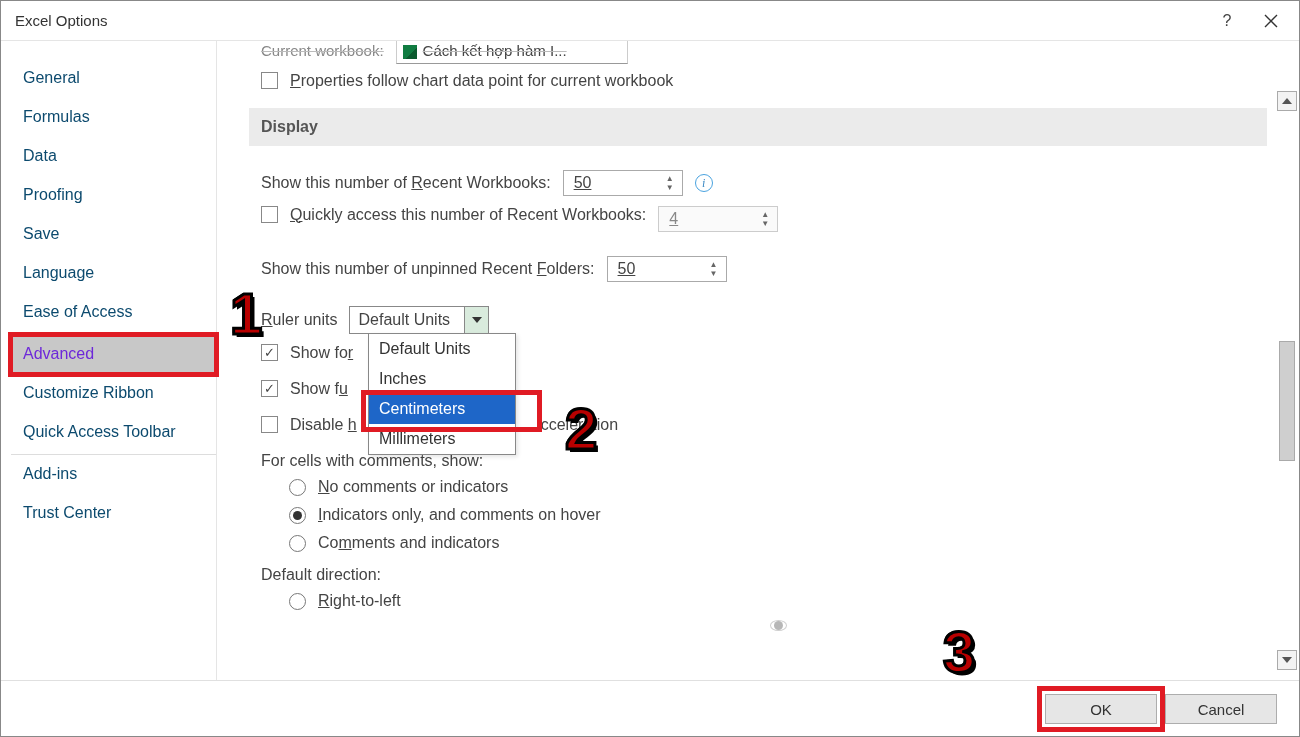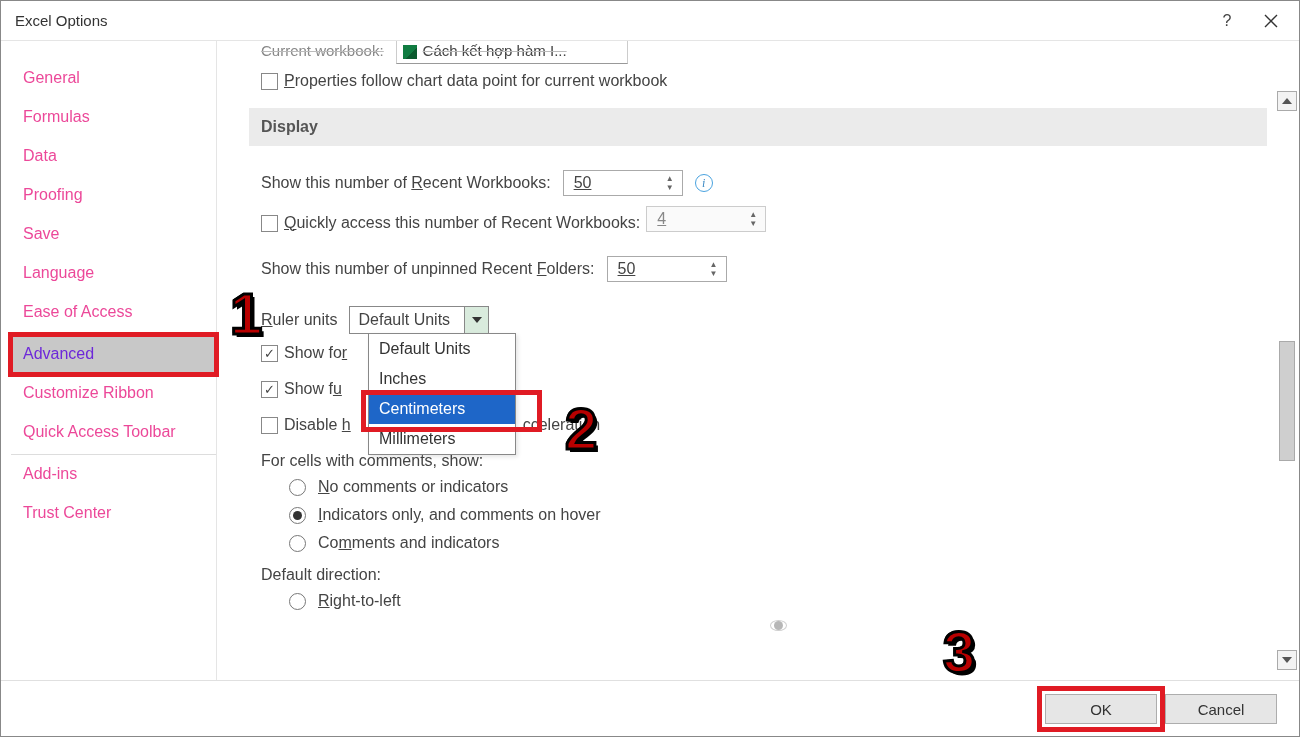--- a/index.html
+++ b/index.html
@@ -42,21 +42,21 @@
     padding: 18px 0;
     border-right: 1px solid #e5e5e5;
   }
   .sidebar-inner {
     width: 205px;
     margin-left: 10px;
   }
   .side-item {
     padding: 10px 12px;
     font-size: 16px;
-    color: #ec4899;
+    color: #0c4a6e;
     cursor: pointer;
     border-bottom: 1px solid transparent;
   }
   .side-item.ease { border-bottom: 1px solid #ddd; padding-bottom: 13px; }
   .side-item.qat { border-bottom: 1px solid #ddd; padding-bottom: 13px; }
   .side-item.active {
     background: #c8c8c8;
     color: #6d28d9;
   }
   .side-item.active-hl {
@@ -88,21 +88,21 @@
     color: #444;
     border-bottom-color:#999;
   }
   .wb-drop::before {
     content:"";
     position:absolute; left:6px; top:7px;
     width:14px; height:14px;
     background: linear-gradient(135deg,#107c41 60%, #0b5a2e 60%);
   }
   .cb-row {
-    display: flex; align-items: flex-end; gap: 6px;
+    display: flex; align-items: flex-start; gap: 12px;
     margin: 6px 0 18px 12px;
     color: #444;
     font-size: 16px;
   }
   .cb {
     width: 17px; height: 17px;
     border: 1px solid #888;
     display: inline-flex; align-items:center; justify-content:center;
     font-size: 13px;
     color: #444;

